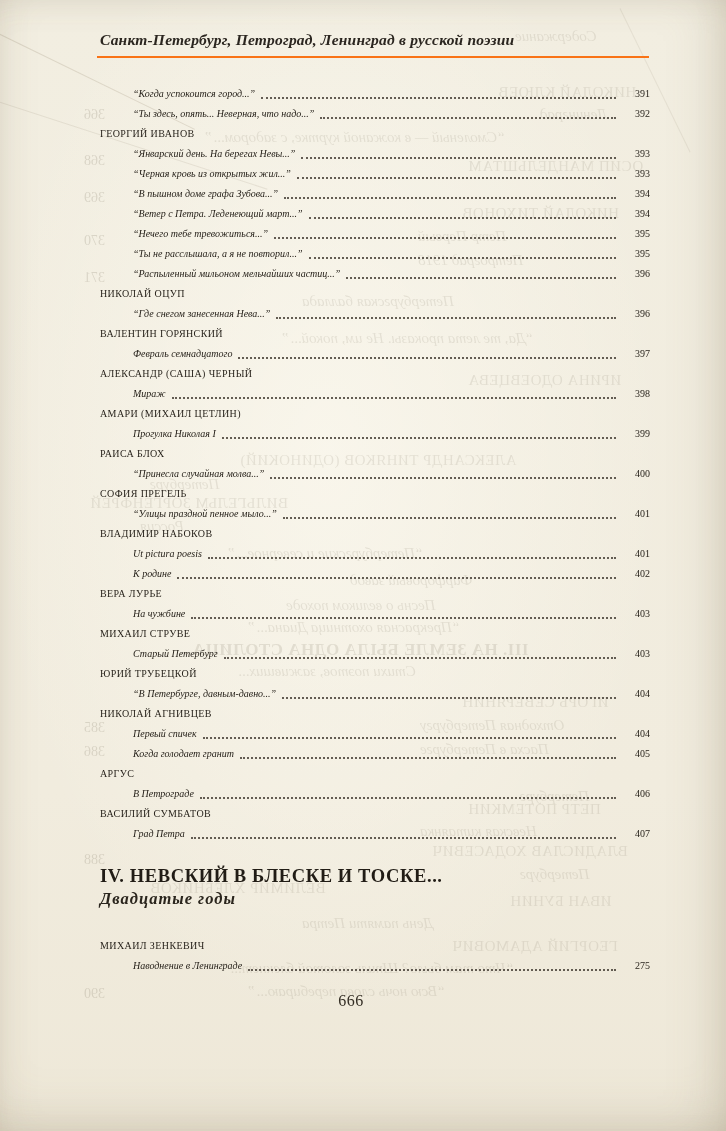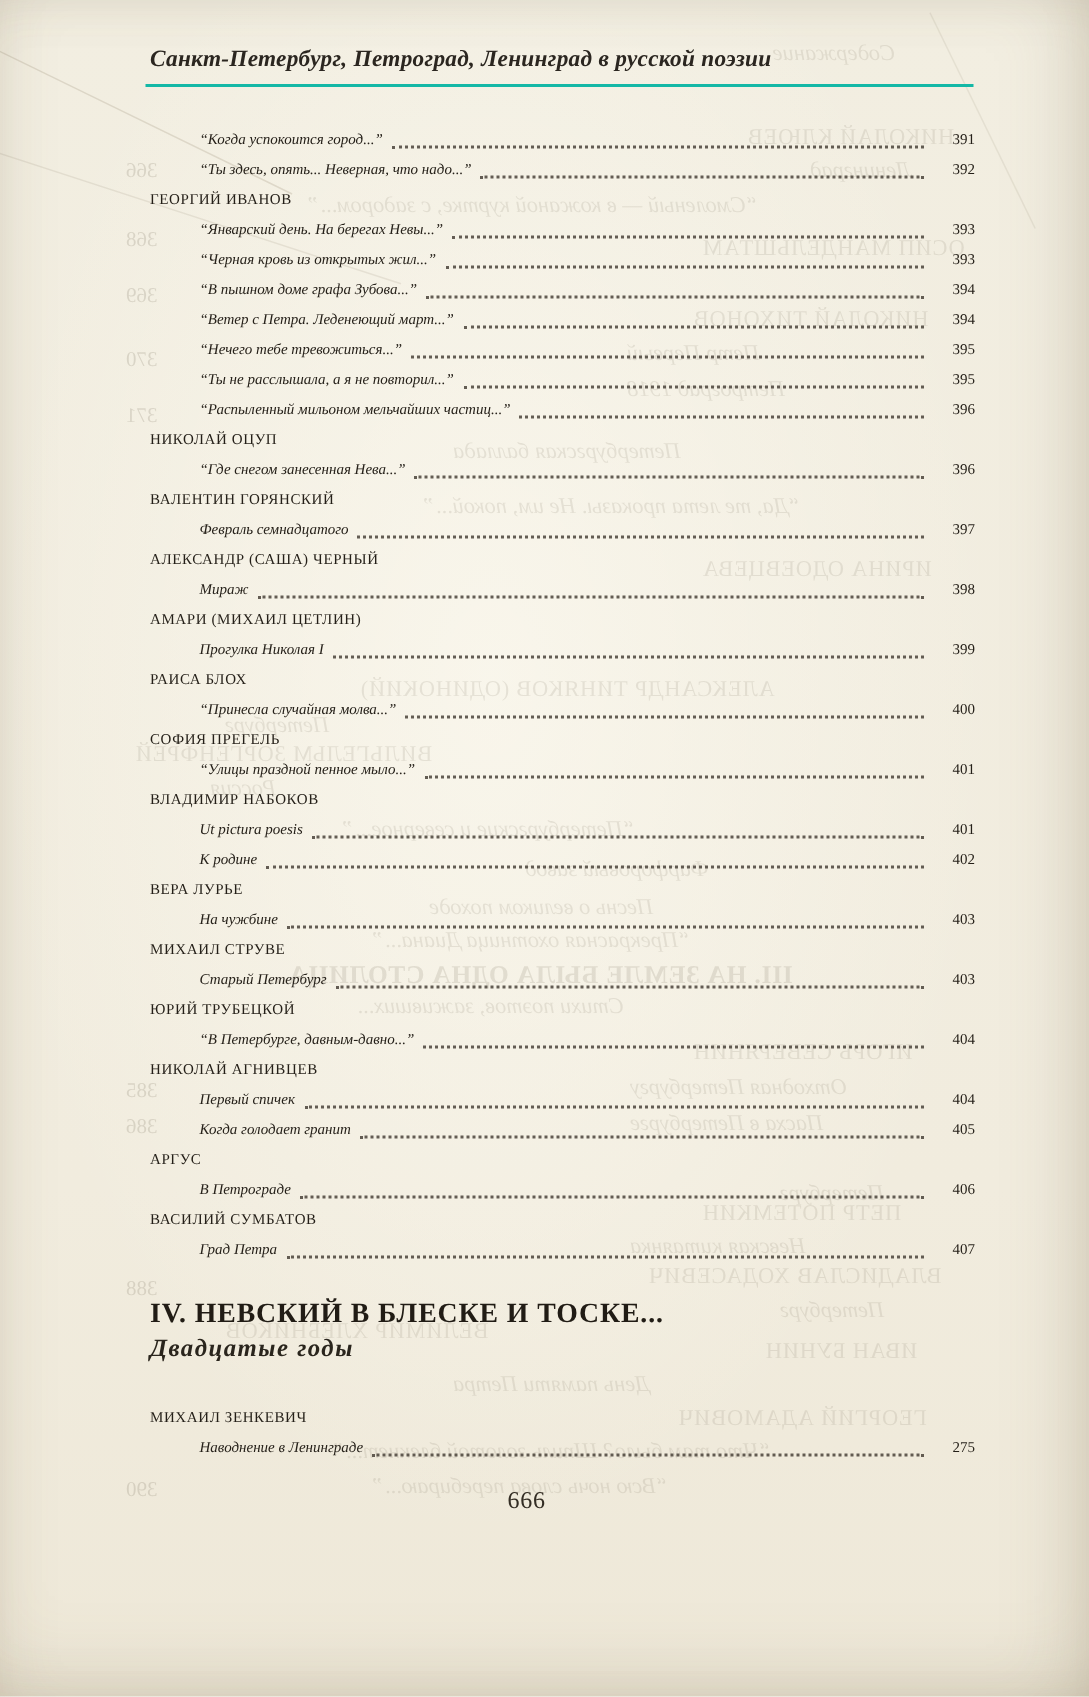--- a/index.html
+++ b/index.html
@@ -18,21 +18,21 @@
       inset 0 -34px 60px -30px rgba(125,110,82,.20),
       inset 0 22px 46px -32px rgba(125,110,82,.12);}
   .scratch{position:absolute;height:1px;background:rgba(135,122,96,.20);transform-origin:left center;z-index:1;}
   .scratch.s1{top:28px;left:-12px;width:230px;transform:rotate(26deg);}
   .scratch.s2{top:96px;left:-18px;width:300px;transform:rotate(18deg);opacity:.7;}
   .scratch.s3{top:8px;left:620px;width:160px;transform:rotate(64deg);opacity:.6;}
 
   
   .running-header{
     position:absolute;left:97px;right:77px;top:31px;z-index:4;
-    border-bottom:2px solid #14b8a6;padding-bottom:7px;
+    border-bottom:2px solid #f97316;padding-bottom:7px;
   }
   .running-header .rh-text{
     font-style:italic;font-weight:bold;font-size:15.5px;letter-spacing:.2px;color:#2b2620;
     padding-left:3px;
   }
 
   
   .toc{position:absolute;left:100px;right:76px;top:84px;z-index:4;}
   .row{display:flex;align-items:flex-end;height:20px;line-height:20px;font-size:10px;}
   .author-row{display:block;letter-spacing:.4px;color:#241f18;}

